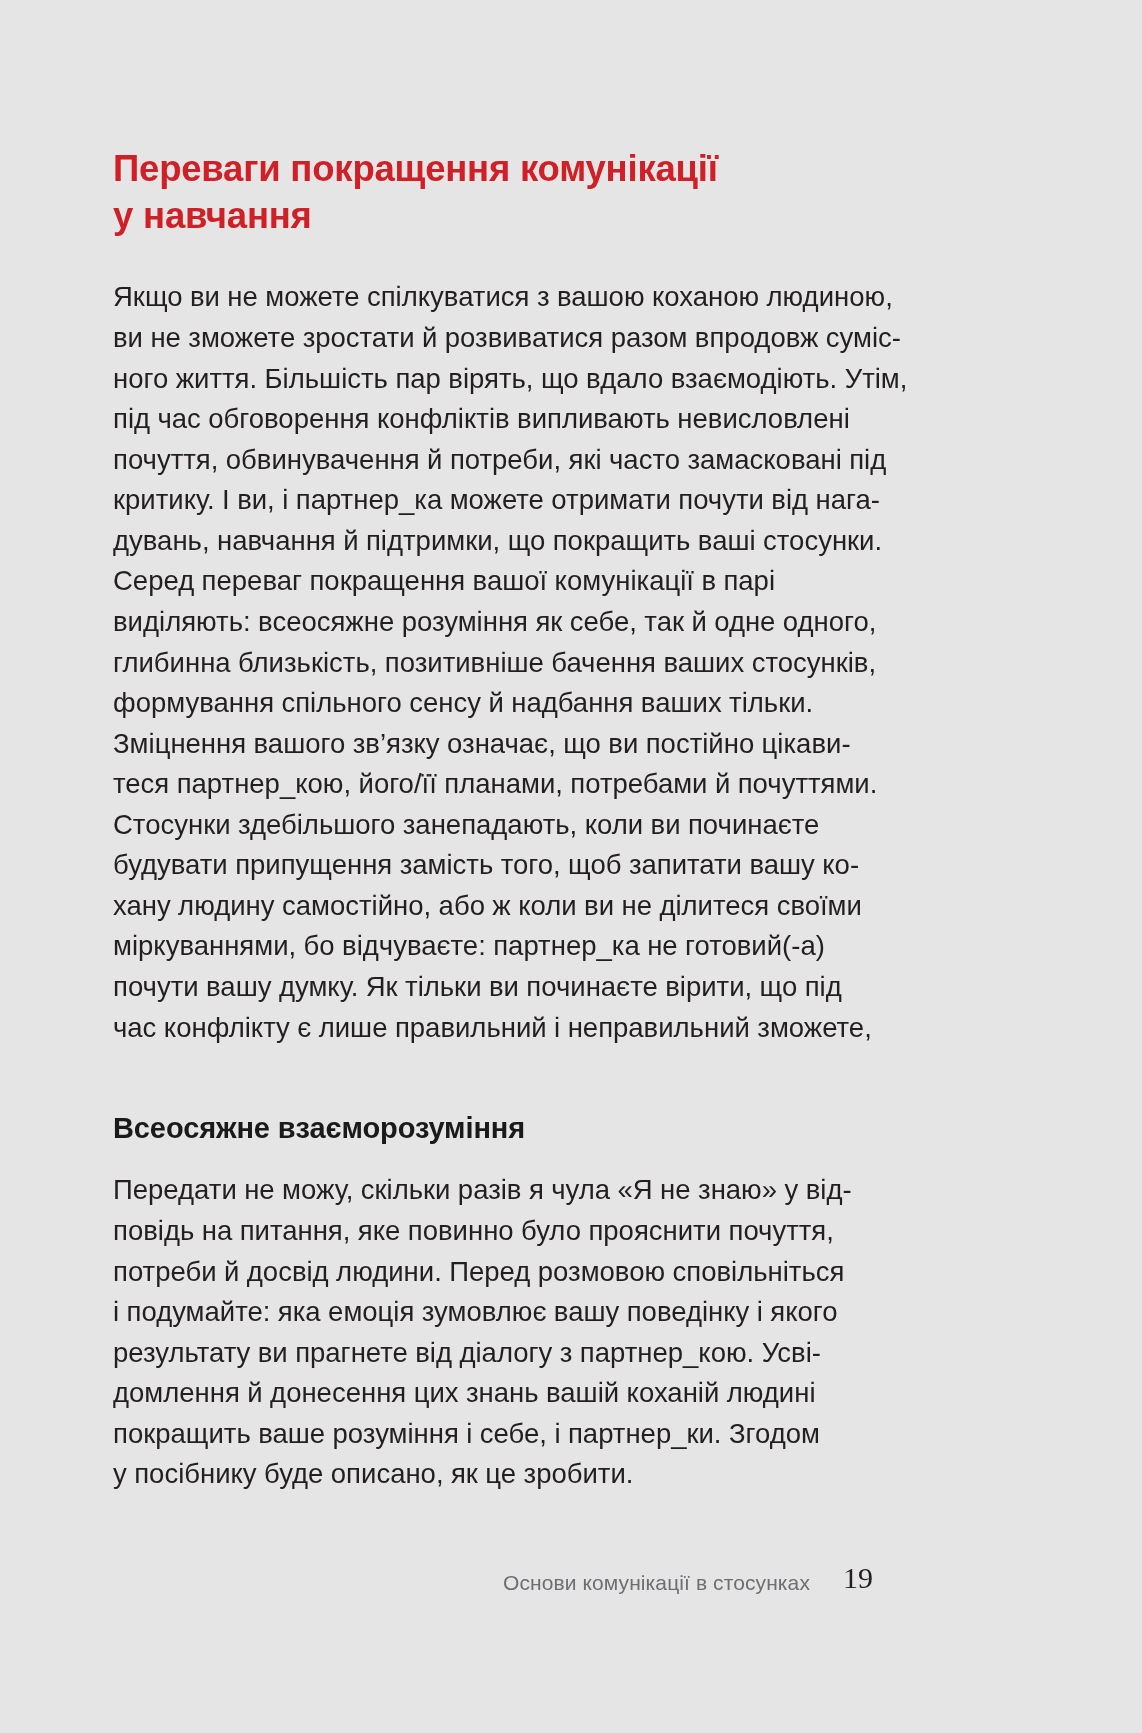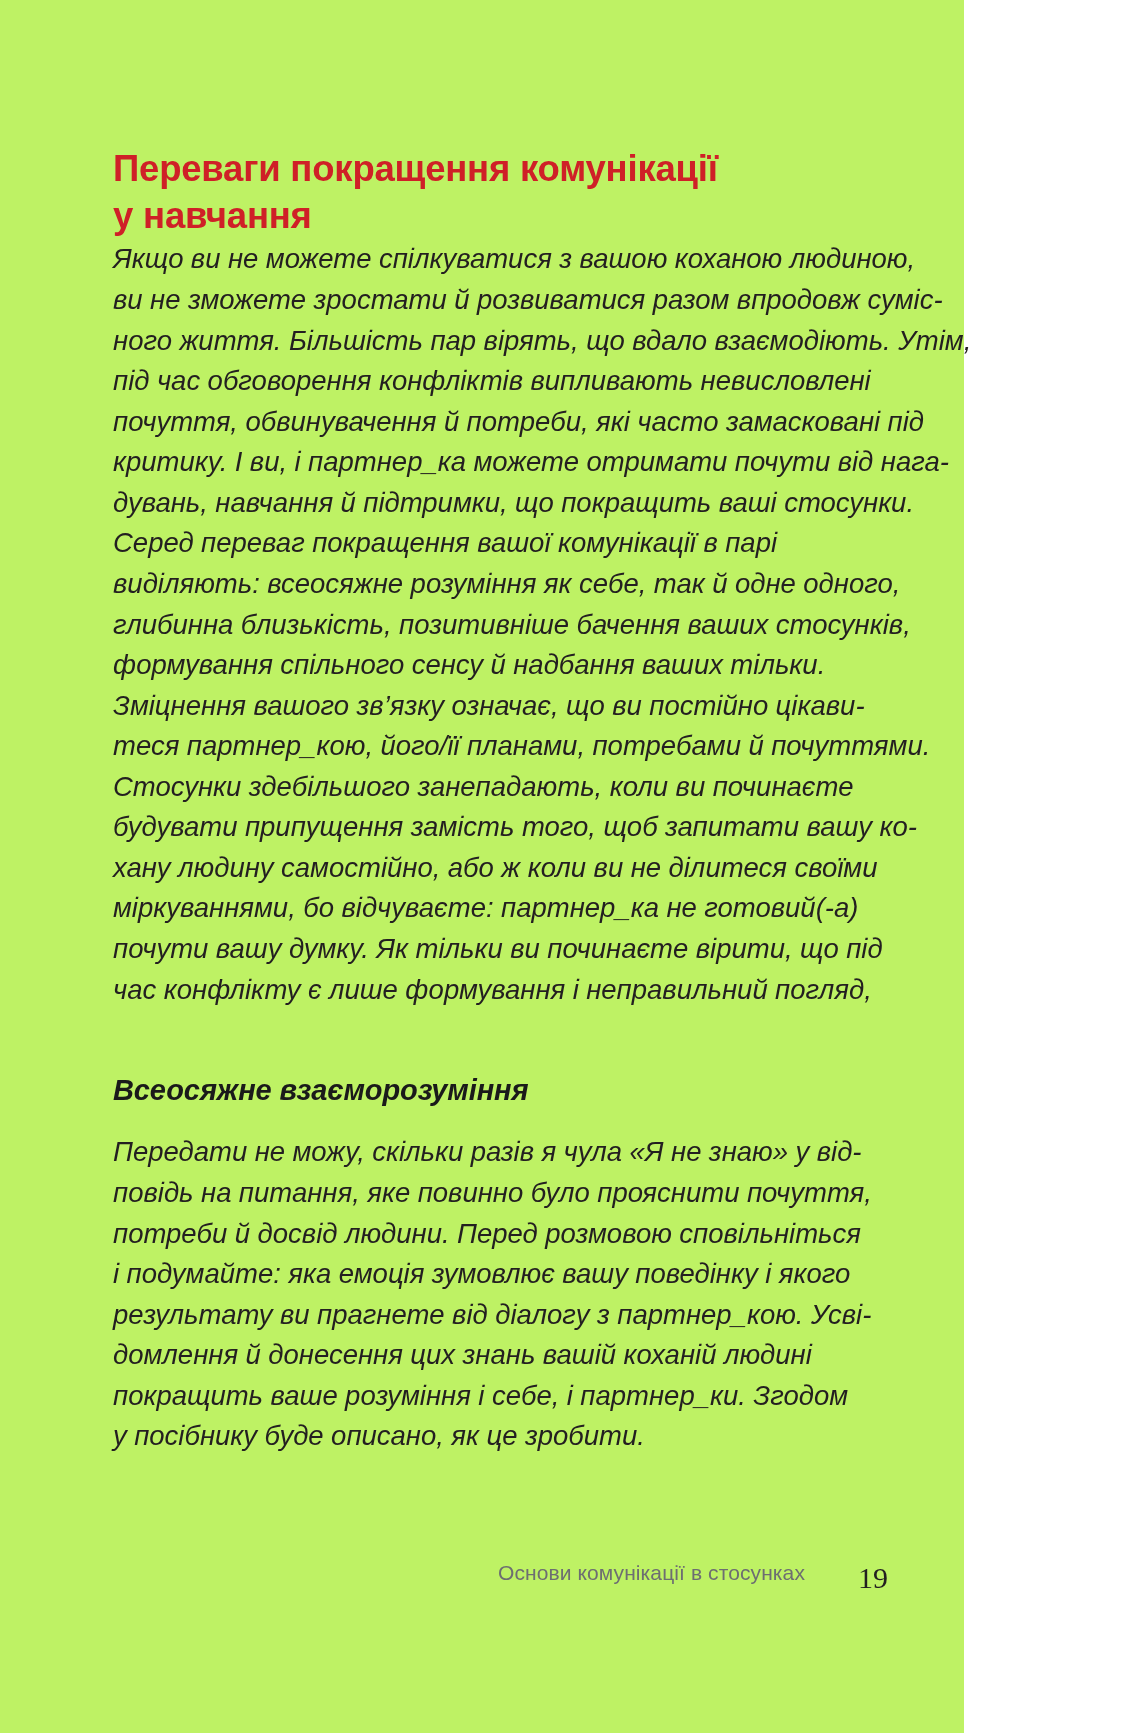--- a/index.html
+++ b/index.html
@@ -8,23 +8,23 @@
     background: #ffffff;
   }
   body {
     width: 1142px;
     height: 1733px;
     font-family: "Liberation Sans", sans-serif;
     -webkit-font-smoothing: antialiased;
   }
   .page {
     position: relative;
-    width: 964px;
+    width: 1142px;
     height: 1733px;
-    background: #bef264;
+    background: #e5e5e5;
     box-sizing: border-box;
   }
   .content {
     position: absolute;
     left: 113px;
     top: 146px;
     width: 775px;
   }
   .chapter-title {
     color: #cf2027;
@@ -32,21 +32,21 @@
     font-weight: bold;
     line-height: 1.28;
     letter-spacing: -0.2px;
     margin: 0 0 0 0;
     padding: 0;
   }
   .chapter-title .t-line {
     display: block;
   }
   .body-block {
-    font-style: italic;
+    margin-top: 38px;
   }
   p.body {
     color: #231f20;
     font-size: 27.5px;
     line-height: 1.475;
     margin: 0;
     padding: 0;
     text-align: justify;
     word-spacing: -0.2px;
   }
@@ -64,27 +64,26 @@
     letter-spacing: -0.1px;
   }
   .gap-sub {
     height: 62px;
   }
   .gap-after-sub {
     height: 24px;
   }
   .footer {
     position: absolute;
-    left: 113px;
+    left: 98px;
     top: 1561px;
     width: 775px;
     display: flex;
-    align-items: flex-start;
+    align-items: flex-end;
     justify-content: flex-end;
-    gap: 20px;
   }
   .footer-label {
     color: #6d6e71;
     font-size: 21px;
     letter-spacing: 0.1px;
   }
   .footer-pageno {
     color: #231f20;
     font-size: 30px;
     margin-left: 27px;
@@ -122,21 +121,21 @@
         <span class="ln">виділяють: всеосяжне розуміння як себе, так й одне одного,</span>
         <span class="ln">глибинна близькість, позитивніше бачення ваших стосунків,</span>
         <span class="ln">формування спільного сенсу й надбання ваших тільки.</span>
         <span class="ln">Зміцнення вашого зв’язку означає, що ви постійно цікави-</span>
         <span class="ln">теся партнер_кою, його/її планами, потребами й почуттями.</span>
         <span class="ln">Стосунки здебільшого занепадають, коли ви починаєте</span>
         <span class="ln">будувати припущення замість того, щоб запитати вашу ко-</span>
         <span class="ln">хану людину самостійно, або ж коли ви не ділитеся своїми</span>
         <span class="ln">міркуваннями, бо відчуваєте: партнер_ка не готовий(-а)</span>
         <span class="ln">почути вашу думку. Як тільки ви починаєте вірити, що під</span>
-        <span class="ln">час конфлікту є лише формування і неправильний погляд,</span>
+        <span class="ln">час конфлікту є лише правильний і неправильний зможете,</span>
       </p>
 
       <div class="gap-sub"></div>
 
       <h2 class="sub-head">Всеосяжне взаєморозуміння</h2>
 
       <div class="gap-after-sub"></div>
 
       <p class="body">
         <span class="ln">Передати не можу, скільки разів я чула «Я не знаю» у від-</span>

